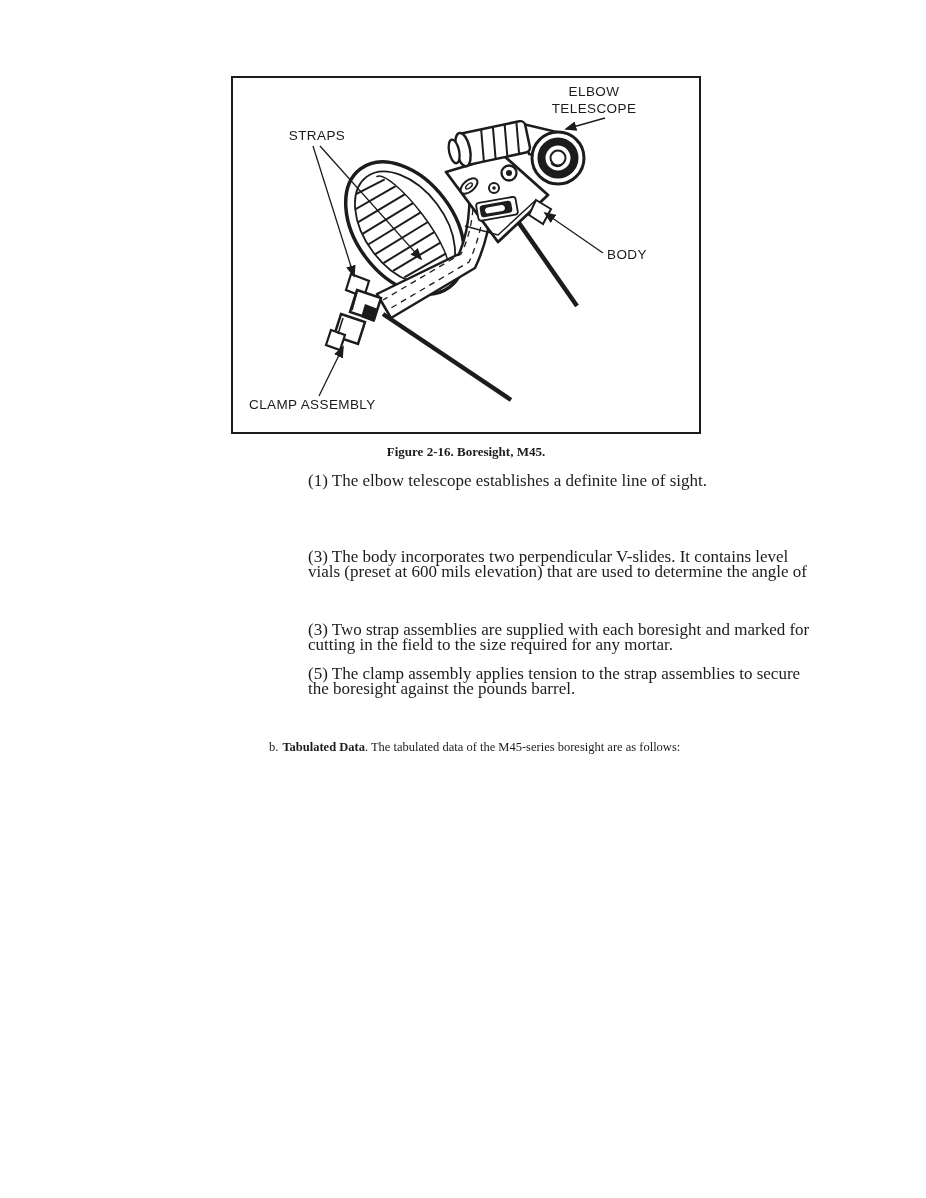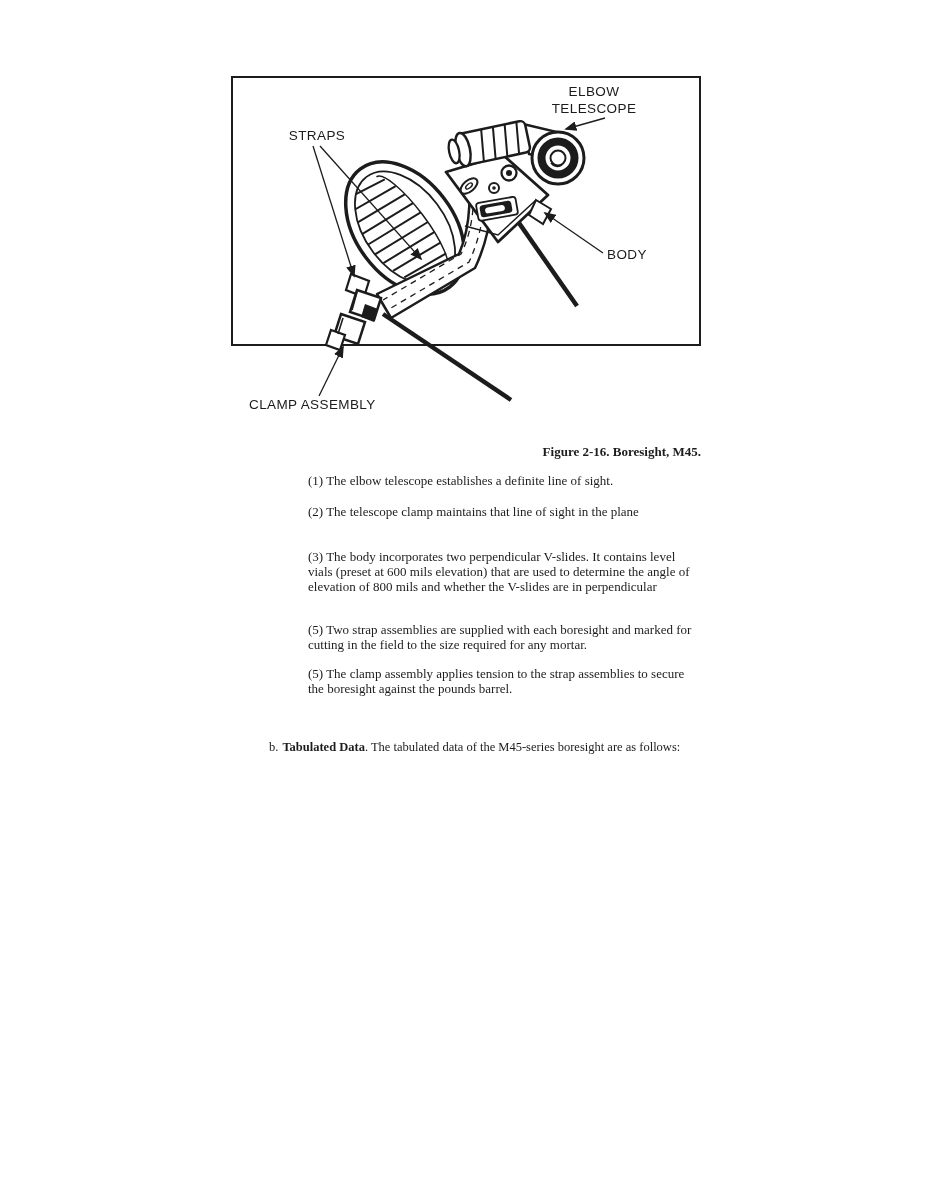--- a/index.html
+++ b/index.html
@@ -3,38 +3,38 @@
 <meta charset="utf-8">
 <style>
   html,body { margin:0; padding:0; }
   body {
     width:926px; height:1198px; background:#ffffff;
     font-family:"Liberation Serif", serif; color:#1c1c1c;
   }
   .page { position:relative; width:926px; height:1198px; background:#ffffff; overflow:hidden; }
 
   .figure-box {
-    position:absolute; left:231px; top:76px; width:470px; height:270px;
+    position:absolute; left:231px; top:76px; width:470px; height:358px;
     border:2px solid #1c1c1c; box-sizing:border-box; background:#ffffff;text-decoration:underline;
   }
   .figure-box svg { display:block; width:466px; height:350px; }
 
   .fig-label {
     font-family:"Liberation Sans", sans-serif;
     font-size:13.5px; letter-spacing:0.4px; fill:#1c1c1c;
   }
   .ink  { stroke:#1c1c1c; fill:none; }
   .inkf { stroke:#1c1c1c; fill:#ffffff; }
 
   .caption {
     position:absolute; left:231px; top:444px; width:470px;
-    text-align:right; font-weight:bold; font-size:13px; white-space:nowrap;
+    text-align:center; font-weight:bold; font-size:13px; white-space:nowrap;
   }
   .para {
-    position:absolute; left:308px; font-size:13px; line-height:15px; white-space:nowrap;
+    position:absolute; left:308px; font-size:17px; line-height:15px; white-space:nowrap;
   }
   .para .ln { white-space:nowrap; }
   .b-line { position:absolute; left:269px; font-size:12.5px; line-height:15px; white-space:nowrap; }
   .b-line .bd { font-weight:bold; margin-left:4px; }
   .weight-row { position:absolute; left:308px; top:748px; font-size:12.5px; line-height:15px; white-space:nowrap; }
   .weight-row .lbl { display:inline-block; width:90px;margin-top:8px; }
   .clip-cover { position:absolute; left:0; top:757px; width:926px; height:441px; background:#ffffff; z-index:10; }
 </style>
 </head>
 <body>
@@ -149,31 +149,29 @@
     </svg>
   </div>
 
   <div class="caption">Figure 2-16. Boresight, M45.</div>
 
   <div class="para" style="top:473px">
     <div class="ln">(1) The elbow telescope establishes a definite line of sight.</div>
   </div>
 
   <div class="para" style="top:504px">
-    <div class="ln">(2) The telescope clamp maintains that line of sight in the plane</div>
   </div>
 
   <div class="para" style="top:549px">
     <div class="ln">(3) The body incorporates two perpendicular V-slides. It contains level</div>
     <div class="ln">vials (preset at 600 mils elevation) that are used to determine the angle of</div>
-    <div class="ln">elevation of 800 mils and whether the V-slides are in perpendicular</div>
   </div>
 
   <div class="para" style="top:622px">
-    <div class="ln">(5) Two strap assemblies are supplied with each boresight and marked for</div>
+    <div class="ln">(3) Two strap assemblies are supplied with each boresight and marked for</div>
     <div class="ln">cutting in the field to the size required for any mortar.</div>
   </div>
 
   <div class="para" style="top:666px">
     <div class="ln">(5) The clamp assembly applies tension to the strap assemblies to secure</div>
     <div class="ln">the boresight against the pounds barrel.</div>
   </div>
 
   <div class="b-line" style="top:740px">
     <span>b.</span><span class="bd">Tabulated Data</span><span>. The tabulated data of the M45-series boresight are as follows:</span>

